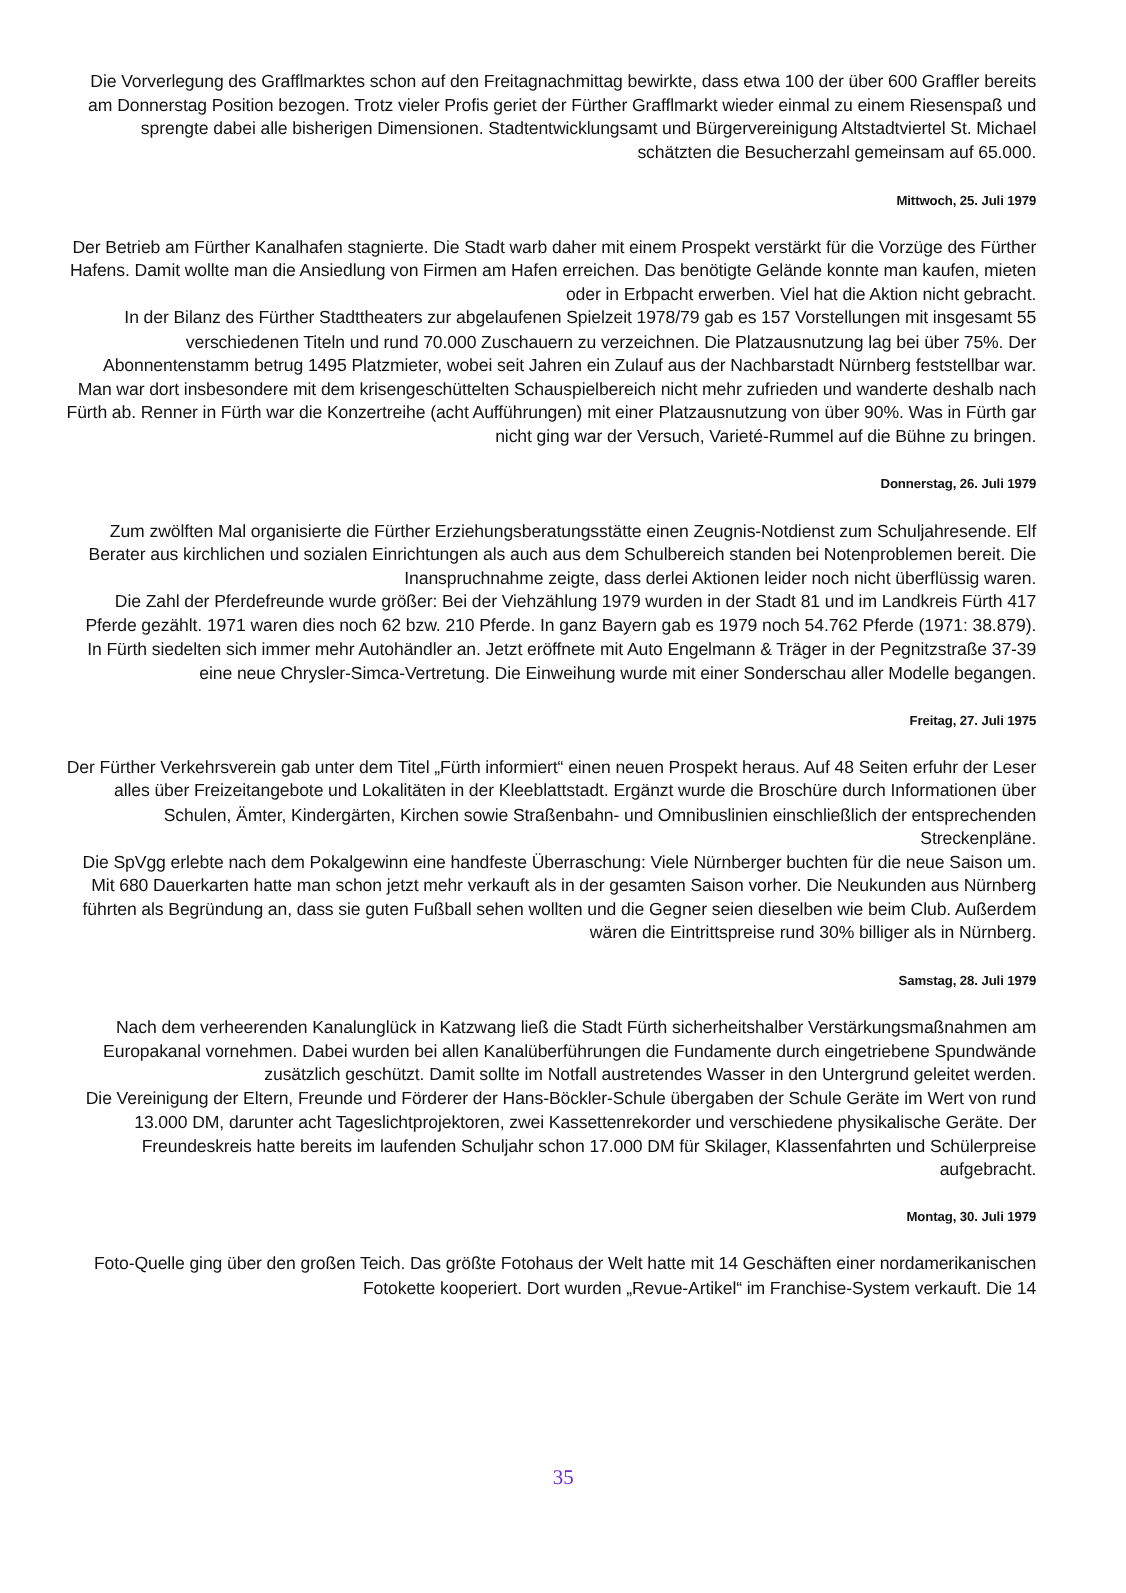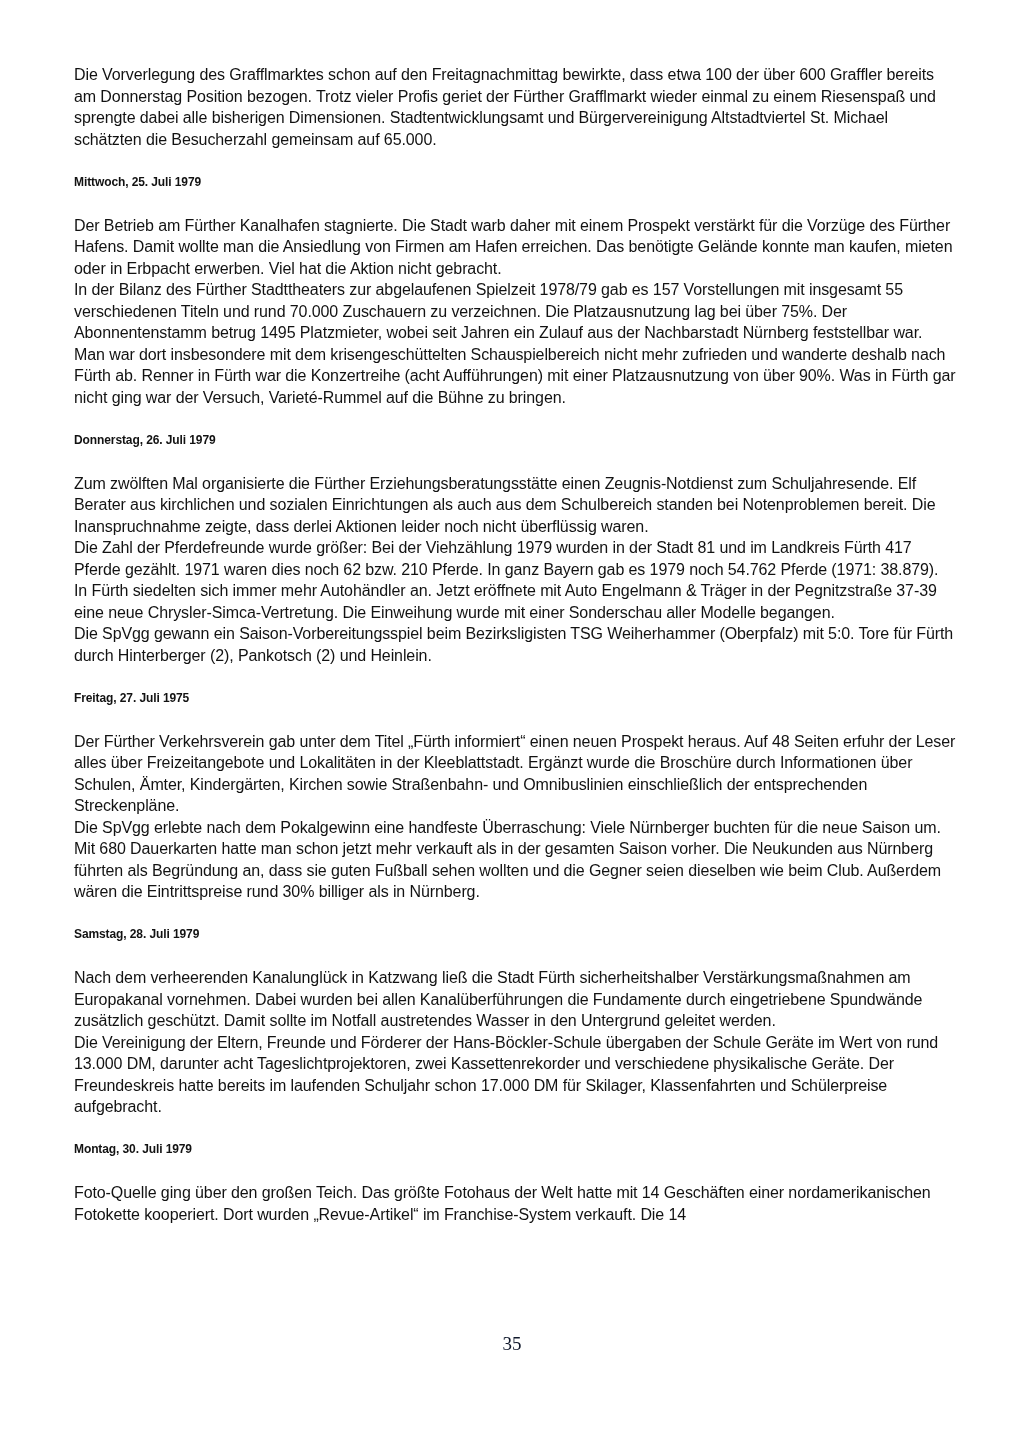--- a/index.html
+++ b/index.html
@@ -11,26 +11,26 @@
     position: relative;
     width: 1024px;
     height: 1448px;
     background: #ffffff;
     overflow: hidden;
     font-family: "Liberation Sans", sans-serif;
     color: #121212;
   }
   .doc-body {
     position: absolute;
-    left: 74px;
+    left: 60px;
     top: 64px;
     width: 882px;
     font-size: 16px;
     line-height: 21.5px;
-    text-align: left;
+    text-align: right;
     letter-spacing: -0.1px;
   }
   .doc-body section {
     margin: 0;
     padding: 0;
   }
   .doc-body h2 {
     font-size: 12px;
     line-height: 21.5px;
     font-weight: bold;
@@ -42,42 +42,41 @@
     padding: 0;
   }
   .page-number {
     position: absolute;
     top: 1333px;
     left: 0;
     width: 1024px;
     text-align: center;
     font-family: "Liberation Serif", serif;
     font-size: 19px;
-    color: #0f172a;
+    color: #6d28d9;
   }
 </style>
 </head>
 <body>
 
 <div class="page">
   <div class="doc-body">
       <section>
         <p>Die Vorverlegung des Grafflmarktes schon auf den Freitagnachmittag bewirkte, dass etwa 100 der über 600 Graffler bereits am Donnerstag Position bezogen. Trotz vieler Profis geriet der Fürther Grafflmarkt wieder einmal zu einem Riesenspaß und sprengte dabei alle bisherigen Dimensionen. Stadtentwicklungsamt und Bürgervereinigung Altstadtviertel St. Michael schätzten die Besucherzahl gemeinsam auf 65.000.</p>
       </section>
       <section>
         <h2>Mittwoch, 25. Juli 1979</h2>
         <p>Der Betrieb am Fürther Kanalhafen stagnierte. Die Stadt warb daher mit einem Prospekt verstärkt für die Vorzüge des Fürther Hafens. Damit wollte man die Ansiedlung von Firmen am Hafen erreichen. Das benötigte Gelände konnte man kaufen, mieten oder in Erbpacht erwerben. Viel hat die Aktion nicht gebracht.</p>
         <p>In der Bilanz des Fürther Stadttheaters zur abgelaufenen Spielzeit 1978/79 gab es 157 Vorstellungen mit insgesamt 55 verschiedenen Titeln und rund 70.000 Zuschauern zu verzeichnen. Die Platzausnutzung lag bei über 75%. Der Abonnentenstamm betrug 1495 Platzmieter, wobei seit Jahren ein Zulauf aus der Nachbarstadt Nürnberg feststellbar war. Man war dort insbesondere mit dem krisengeschüttelten Schauspielbereich nicht mehr zufrieden und wanderte deshalb nach Fürth ab. Renner in Fürth war die Konzertreihe (acht Aufführungen) mit einer Platzausnutzung von über 90%. Was in Fürth gar nicht ging war der Versuch, Varieté-Rummel auf die Bühne zu bringen.</p>
       </section>
       <section>
         <h2>Donnerstag, 26. Juli 1979</h2>
         <p>Zum zwölften Mal organisierte die Fürther Erziehungsberatungsstätte einen Zeugnis-Notdienst zum Schuljahresende. Elf Berater aus kirchlichen und sozialen Einrichtungen als auch aus dem Schulbereich standen bei Notenproblemen bereit. Die Inanspruchnahme zeigte, dass derlei Aktionen leider noch nicht überflüssig waren.</p>
         <p>Die Zahl der Pferdefreunde wurde größer: Bei der Viehzählung 1979 wurden in der Stadt 81 und im Landkreis Fürth 417 Pferde gezählt. 1971 waren dies noch 62 bzw. 210 Pferde. In ganz Bayern gab es 1979 noch 54.762 Pferde (1971: 38.879).</p>
         <p>In Fürth siedelten sich immer mehr Autohändler an. Jetzt eröffnete mit Auto Engelmann &amp; Träger in der Pegnitzstraße 37-39 eine neue Chrysler-Simca-Vertretung. Die Einweihung wurde mit einer Sonderschau aller Modelle begangen.</p>
-        <p>Die SpVgg gewann ein Saison-Vorbereitungsspiel beim Bezirksligisten TSG Weiherhammer (Oberpfalz) mit 5:0. Tore für Fürth durch Hinterberger (2), Pankotsch (2) und Heinlein.</p>
       </section>
       <section>
         <h2>Freitag, 27. Juli 1975</h2>
         <p>Der Fürther Verkehrsverein gab unter dem Titel „Fürth informiert“ einen neuen Prospekt heraus. Auf 48 Seiten erfuhr der Leser alles über Freizeitangebote und Lokalitäten in der Kleeblattstadt. Ergänzt wurde die Broschüre durch Informationen über Schulen, Ämter, Kindergärten, Kirchen sowie Straßenbahn- und Omnibuslinien einschließlich der entsprechenden Streckenpläne.</p>
         <p>Die SpVgg erlebte nach dem Pokalgewinn eine handfeste Überraschung: Viele Nürnberger buchten für die neue Saison um. Mit 680 Dauerkarten hatte man schon jetzt mehr verkauft als in der gesamten Saison vorher. Die Neukunden aus Nürnberg führten als Begründung an, dass sie guten Fußball sehen wollten und die Gegner seien dieselben wie beim Club. Außerdem wären die Eintrittspreise rund 30% billiger als in Nürnberg.</p>
       </section>
       <section>
         <h2>Samstag, 28. Juli 1979</h2>
         <p>Nach dem verheerenden Kanalunglück in Katzwang ließ die Stadt Fürth sicherheitshalber Verstärkungsmaßnahmen am Europakanal vornehmen. Dabei wurden bei allen Kanalüberführungen die Fundamente durch eingetriebene Spundwände zusätzlich geschützt. Damit sollte im Notfall austretendes Wasser in den Untergrund geleitet werden.</p>
         <p>Die Vereinigung der Eltern, Freunde und Förderer der Hans-Böckler-Schule übergaben der Schule Geräte im Wert von rund 13.000 DM, darunter acht Tageslichtprojektoren, zwei Kassettenrekorder und verschiedene physikalische Geräte. Der Freundeskreis hatte bereits im laufenden Schuljahr schon 17.000 DM für Skilager, Klassenfahrten und Schülerpreise aufgebracht.</p>

